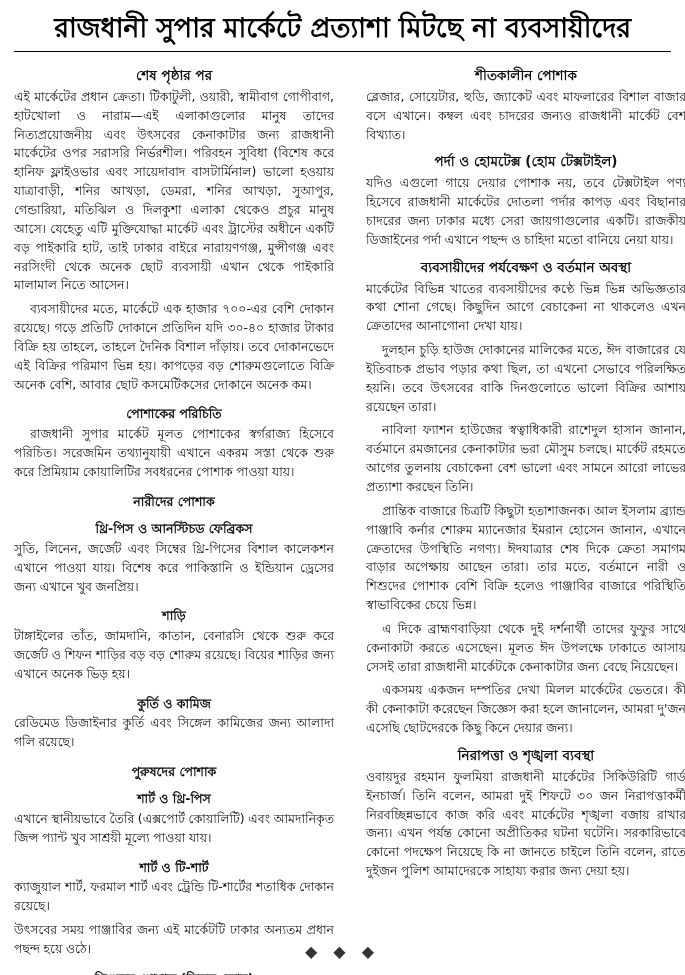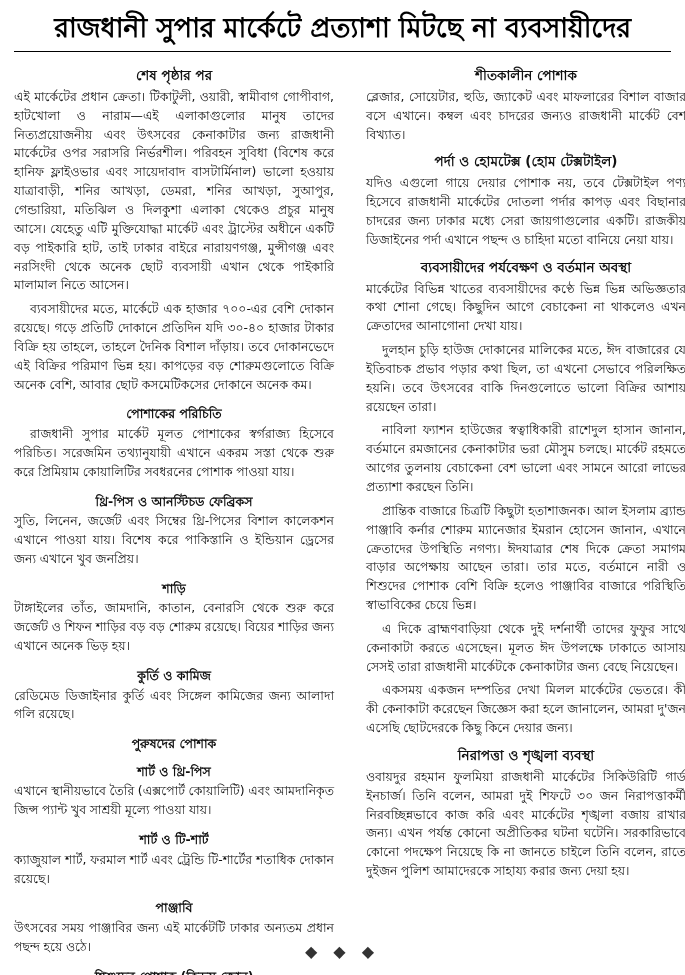--- a/index.html
+++ b/index.html
@@ -105,39 +105,39 @@
 
     <div class="col">
 
       <h2 class="sub">শেষ পৃষ্ঠার পর</h2>
       <p class="para noindent">এই মার্কেটের প্রধান ক্রেতা। টিকাটুলী, ওয়ারী, স্বামীবাগ গোপীবাগ, হাটখোলা ও নারাম—এই এলাকাগুলোর মানুষ তাদের নিত্যপ্রয়োজনীয় এবং উৎসবের কেনাকাটার জন্য রাজধানী মার্কেটের ওপর সরাসরি নির্ভরশীল। পরিবহন সুবিধা (বিশেষ করে হানিফ ফ্লাইওভার এবং সায়েদাবাদ বাসটার্মিনাল) ভালো হওয়ায় যাত্রাবাড়ী, শনির আখড়া, ডেমরা, শনির আখড়া, সুআপুর, গেন্ডারিয়া, মতিঝিল ও দিলকুশা এলাকা থেকেও প্রচুর মানুষ আসে। যেহেতু এটি মুক্তিযোদ্ধা মার্কেট এবং ট্রাস্টের অধীনে একটি বড় পাইকারি হাট, তাই ঢাকার বাইরে নারায়ণগঞ্জ, মুন্সীগঞ্জ এবং নরসিংদী থেকে অনেক ছোট ব্যবসায়ী এখান থেকে পাইকারি মালামাল নিতে আসেন।</p>
       <p class="para">ব্যবসায়ীদের মতে, মার্কেটে এক হাজার ৭০০-এর বেশি দোকান রয়েছে। গড়ে প্রতিটি দোকানে প্রতিদিন যদি ৩০-৪০ হাজার টাকার বিক্রি হয় তাহলে, তাহলে দৈনিক বিশাল দাঁড়ায়। তবে দোকানভেদে এই বিক্রির পরিমাণ ভিন্ন হয়। কাপড়ের বড় শোরুমগুলোতে বিক্রি অনেক বেশি, আবার ছোট কসমেটিকসের দোকানে অনেক কম।</p>
 
       <h3 class="minor">পোশাকের পরিচিতি</h3>
       <p class="para">রাজধানী সুপার মার্কেট মূলত পোশাকের স্বর্গরাজ্য হিসেবে পরিচিত। সরেজমিন তথ্যানুযায়ী এখানে একরম সস্তা থেকে শুরু করে প্রিমিয়াম কোয়ালিটির সবধরনের পোশাক পাওয়া যায়।</p>
 
+      <h3 class="minor">নারীদের পোশাক</h3>
 
       <h3 class="minor">থ্রি-পিস ও আনস্টিচড ফেব্রিকস</h3>
       <p class="para noindent">সুতি, লিনেন, জর্জেট এবং সিম্বের থ্রি-পিসের বিশাল কালেকশন এখানে পাওয়া যায়। বিশেষ করে পাকিস্তানি ও ইন্ডিয়ান ড্রেসের জন্য এখানে খুব জনপ্রিয়।</p>
 
       <h3 class="minor">শাড়ি</h3>
       <p class="para noindent">টাঙ্গাইলের তাঁত, জামদানি, কাতান, বেনারসি থেকে শুরু করে জর্জেট ও শিফন শাড়ির বড় বড় শোরুম রয়েছে। বিয়ের শাড়ির জন্য এখানে অনেক ভিড় হয়।</p>
 
       <h3 class="minor">কুর্তি ও কামিজ</h3>
       <p class="para noindent">রেডিমেড ডিজাইনার কুর্তি এবং সিঙ্গেল কামিজের জন্য আলাদা গলি রয়েছে।</p>
 
       <h3 class="minor">পুরুষদের পোশাক</h3>
 
       <h3 class="minor">শার্ট ও থ্রি-পিস</h3>
       <p class="para noindent">এখানে স্থানীয়ভাবে তৈরি (এক্সপোর্ট কোয়ালিটি) এবং আমদানিকৃত জিন্স প্যান্ট খুব সাশ্রয়ী মূল্যে পাওয়া যায়।</p>
 
       <h3 class="minor">শার্ট ও টি-শার্ট</h3>
       <p class="para noindent">ক্যাজুয়াল শার্ট, ফরমাল শার্ট এবং ট্রেন্ডি টি-শার্টের শতাধিক দোকান রয়েছে।</p>
 
-      <h3 class="minor">পাঞ্জাবি</h3>
       <p class="para noindent">উৎসবের সময় পাঞ্জাবির জন্য এই মার্কেটটি ঢাকার অন্যতম প্রধান পছন্দ হয়ে ওঠে।</p>
 
       <h3 class="minor">শিশুদের পোশাক (কিডস জোন)</h3>
 
     </div>
 
     <div class="divider"></div>
 
     <div class="col">
 

